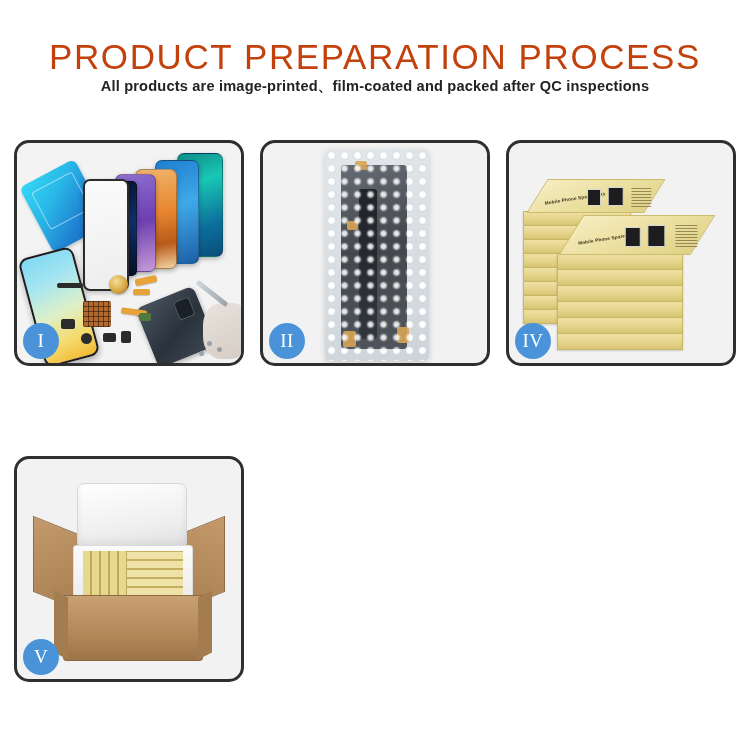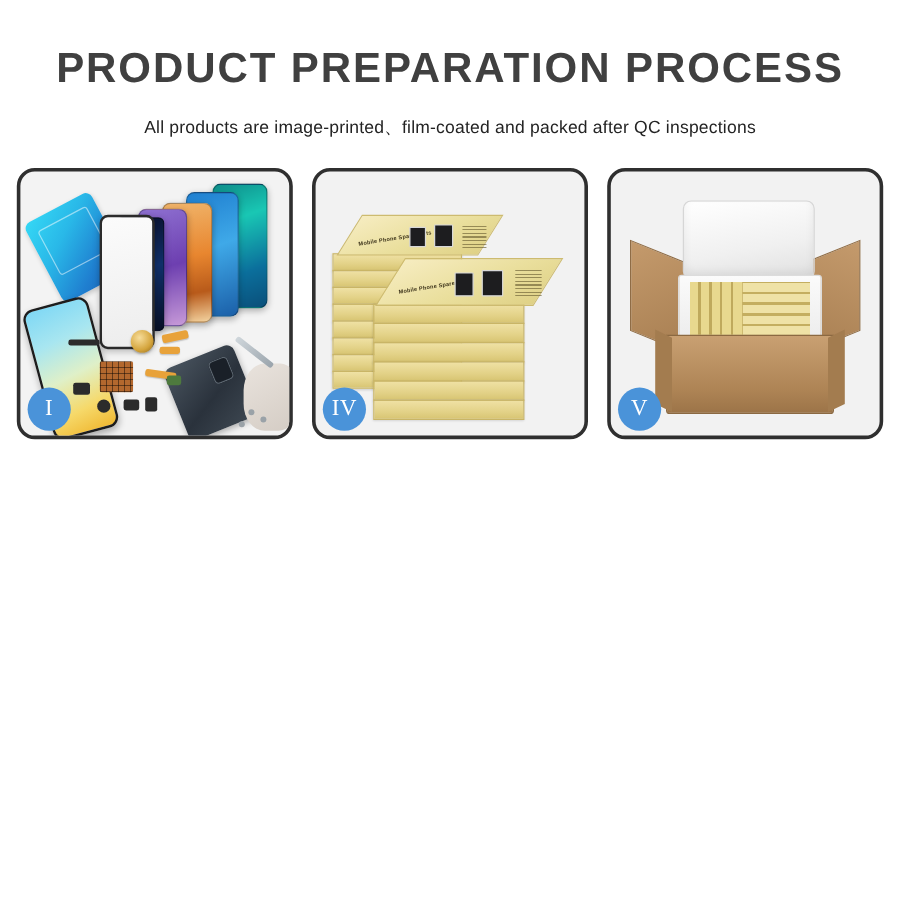--- a/index.html
+++ b/index.html
@@ -10,31 +10,31 @@
     font-family: "Liberation Sans", sans-serif;
     overflow: hidden;
     position: relative;
   }
 
   
   .header { padding-top: 38px; text-align: center; }
 
   .title {
     font-size: 35px;
-    font-weight: 700;
+    font-weight: 400;
     letter-spacing: 1.6px;
-    color: #404040;
+    color: #c2410c;
     line-height: 1.08;
     white-space: nowrap;
   }
 
   .subtitle {
-    margin-top: 21px;
+    margin-top: 1px;
     font-size: 14.6px;
-    font-weight: 400;
+    font-weight: 700;
     color: #232323;
     letter-spacing: .18px;
     white-space: nowrap;
   }
 
   
   .grid {
     position: absolute;
     left: 14px; top: 140px;
     width: 722px;
@@ -429,20 +429,34 @@
       <div class="part pt7"></div>
       <div class="hand"></div>
       <div class="tool"></div>
       <div class="screw s1"></div>
       <div class="screw s2"></div>
       <div class="screw s3"></div>
     </div>
     <div class="badge">I</div>
   </div>
 
+  <div class="panel">
+    <div class="stage">
+      <div class="bubble-pack">
+        <div class="inner-dark"></div>
+        <div class="inner-strip"></div>
+        <div class="tapebit tb1"></div>
+        <div class="tapebit tb2"></div>
+        <div class="tapebit tb3"></div>
+        <div class="tapebit tb4"></div>
+        <div class="bubble-overlay"></div>
+      </div>
+    </div>
+    <div class="badge">II</div>
+  </div>
 
 
   <div class="panel">
     <div class="stage">
       <div class="stack">
 
         <div class="sbox" style="left:8px;  top:54px;  width:108px; height:15px;"></div>
         <div class="sbox" style="left:8px;  top:68px;  width:108px; height:15px;"></div>
         <div class="sbox" style="left:8px;  top:82px;  width:108px; height:15px;"></div>
         <div class="sbox" style="left:8px;  top:96px;  width:108px; height:15px;"></div>

